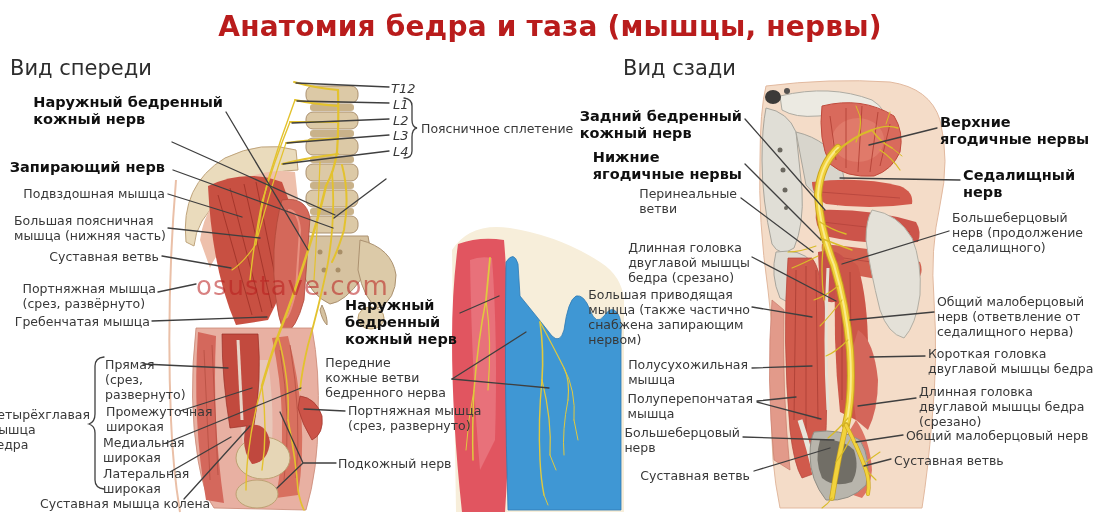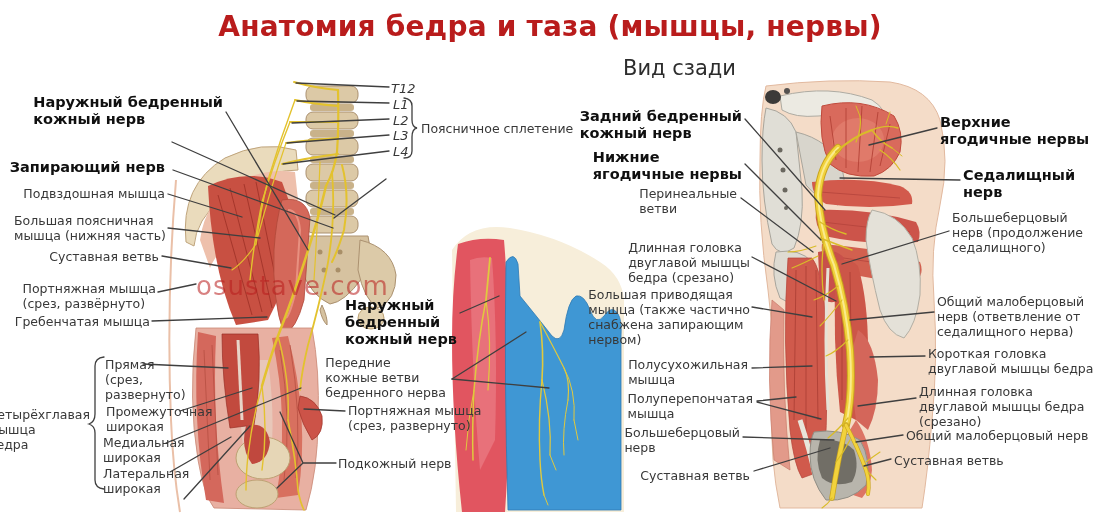--- a/index.html
+++ b/index.html
@@ -222,20 +222,21 @@
       <path d="M903,435 L856,442"></path>
       <path d="M891,459 L864,466"></path>
       <path d="M404,98 Q412,99 412,106 L412,120 Q412,127 417,128 Q412,129 412,137 L412,151 Q412,158 404,158"></path>
       <path d="M104,357 Q95,358 95,366 L95,414 Q95,422 89,424 Q95,426 95,433 L95,480 Q95,488 104,489"></path>
     </g>
   </svg>
 
   <div class="title">Анатомия бедра и таза (мышцы, нервы)</div>
   <div class="wm" style="left:196px;top:271px">osustave.com</div>
 
+  <div class="hdr" style="left:10px;top:56px">Вид спереди</div>
   <div class="hdr" style="left:623px;top:56px">Вид сзади</div>
 
   <div class="lbl b r" style="right:877px;top:94px">Наружный бедренный
 кожный нерв</div>
   <div class="lbl b r" style="right:935px;top:159px">Запирающий нерв</div>
   <div class="lbl r" style="right:935px;top:186px">Подвздошная мышца</div>
   <div class="lbl r" style="right:934px;top:213px">Большая поясничная
 мышца (нижняя часть)</div>
   <div class="lbl r" style="right:941px;top:249px">Суставная ветвь</div>
   <div class="lbl r" style="right:944px;top:281px">Портняжная мышца
@@ -246,20 +247,21 @@
 бедра</div>
   <div class="lbl" style="left:105px;top:357px">Прямая
 (срез,
 развернуто)</div>
   <div class="lbl" style="left:106px;top:404px">Промежуточная
 широкая</div>
   <div class="lbl" style="left:103px;top:435px">Медиальная
 широкая</div>
   <div class="lbl" style="left:103px;top:466px">Латеральная
 широкая</div>
+  <div class="lbl" style="left:40px;top:496px">Суставная мышца колена</div>
 
   <div class="lbl s" style="left:391px;top:81px">T12</div>
   <div class="lbl s" style="left:393px;top:97px">L1</div>
   <div class="lbl s" style="left:393px;top:113px">L2</div>
   <div class="lbl s" style="left:393px;top:128px">L3</div>
   <div class="lbl s" style="left:393px;top:144px">L4</div>
   <div class="lbl" style="left:421px;top:121px">Поясничное сплетение</div>
 
   <div class="lbl b r" style="right:643px;top:297px">Наружный
 бедренный

